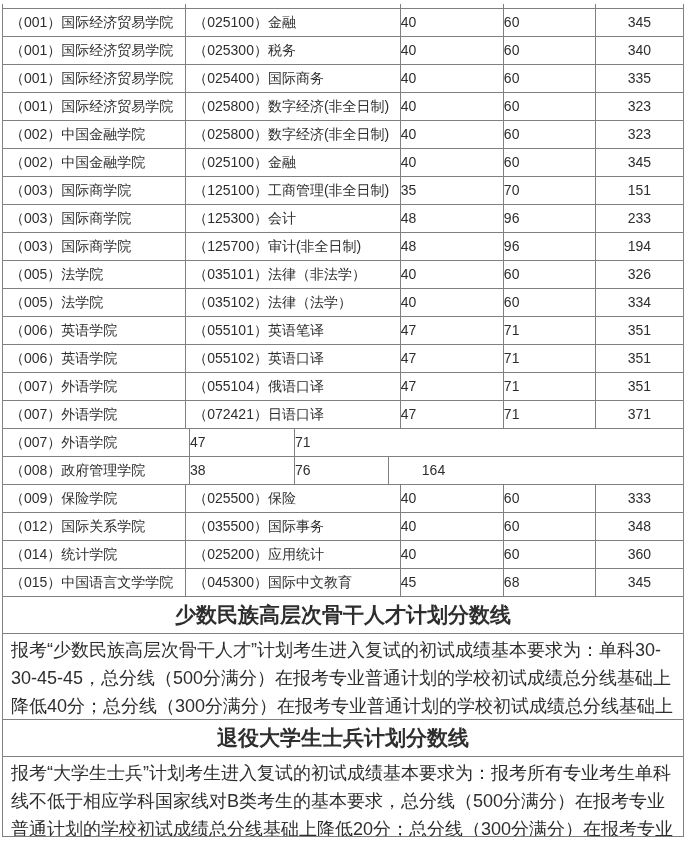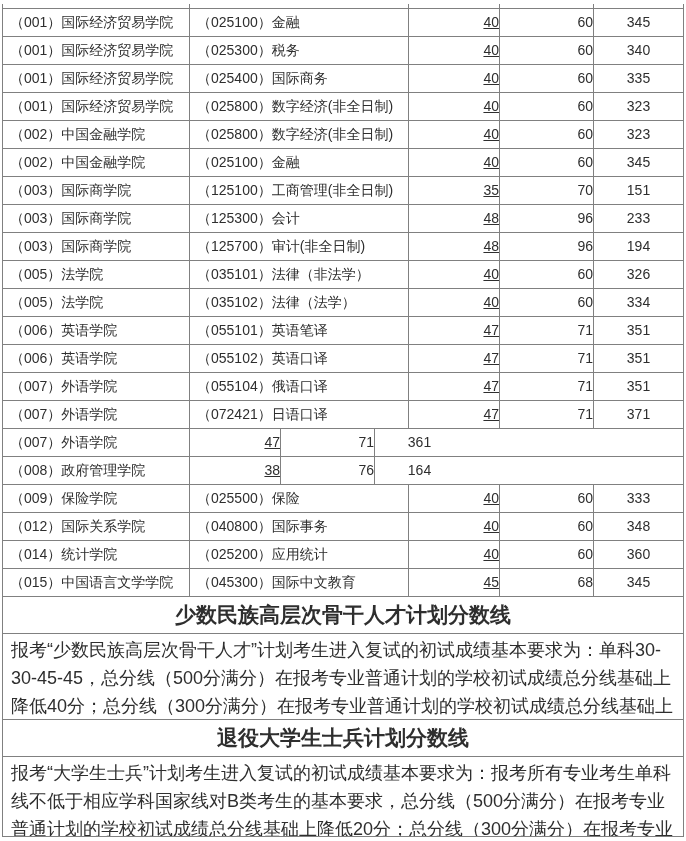--- a/index.html
+++ b/index.html
@@ -26,22 +26,22 @@
   .row.sliver { height: 5px; }
   .cell {
     box-sizing: border-box;
     overflow: hidden;
     white-space: nowrap;
     font-size: 14px;
     line-height: 27px;
   }
   .cell.c1 { width: 186px; padding-left: 7px; }
   .cell.c2 { width: 219px; padding-left: 7px; border-left: 1px solid #808080; }
-  .cell.c3 { width: 91px;  text-align: right; border-left: 1px solid #808080; text-decoration: underline; }
-  .cell.c4 { width: 94px;  text-align: right; border-left: 1px solid #808080; }
+  .cell.c3 { width: 91px;  text-align: left; border-left: 1px solid #808080; }
+  .cell.c4 { width: 94px;  text-align: left; border-left: 1px solid #808080; margin-left: 14px; }
   .cell.c5 { width: 90px;  text-align: center; border-left: 1px solid #808080; }
   .sliver .cell { height: 100%; }
   .section-header {
     box-sizing: border-box;
     height: 37px;
     border-bottom: 1px solid #808080;
     text-align: center;
     font-weight: bold;
     font-size: 21px;
     line-height: 36px;
@@ -192,41 +192,40 @@
         <div class="cell c2">（072421）日语口译</div>
         <div class="cell c3">47</div>
         <div class="cell c4">71</div>
         <div class="cell c5">371</div>
       </div>
 
       <div class="row">
         <div class="cell c1">（007）外语学院</div>
         <div class="cell c3">47</div>
         <div class="cell c4">71</div>
-        <div class="cell c5">361</div>
       </div>
 
       <div class="row">
         <div class="cell c1">（008）政府管理学院</div>
         <div class="cell c3">38</div>
         <div class="cell c4">76</div>
         <div class="cell c5">164</div>
       </div>
 
       <div class="row">
         <div class="cell c1">（009）保险学院</div>
         <div class="cell c2">（025500）保险</div>
         <div class="cell c3">40</div>
         <div class="cell c4">60</div>
         <div class="cell c5">333</div>
       </div>
 
       <div class="row">
         <div class="cell c1">（012）国际关系学院</div>
-        <div class="cell c2">（040800）国际事务</div>
+        <div class="cell c2">（035500）国际事务</div>
         <div class="cell c3">40</div>
         <div class="cell c4">60</div>
         <div class="cell c5">348</div>
       </div>
 
       <div class="row">
         <div class="cell c1">（014）统计学院</div>
         <div class="cell c2">（025200）应用统计</div>
         <div class="cell c3">40</div>
         <div class="cell c4">60</div>

